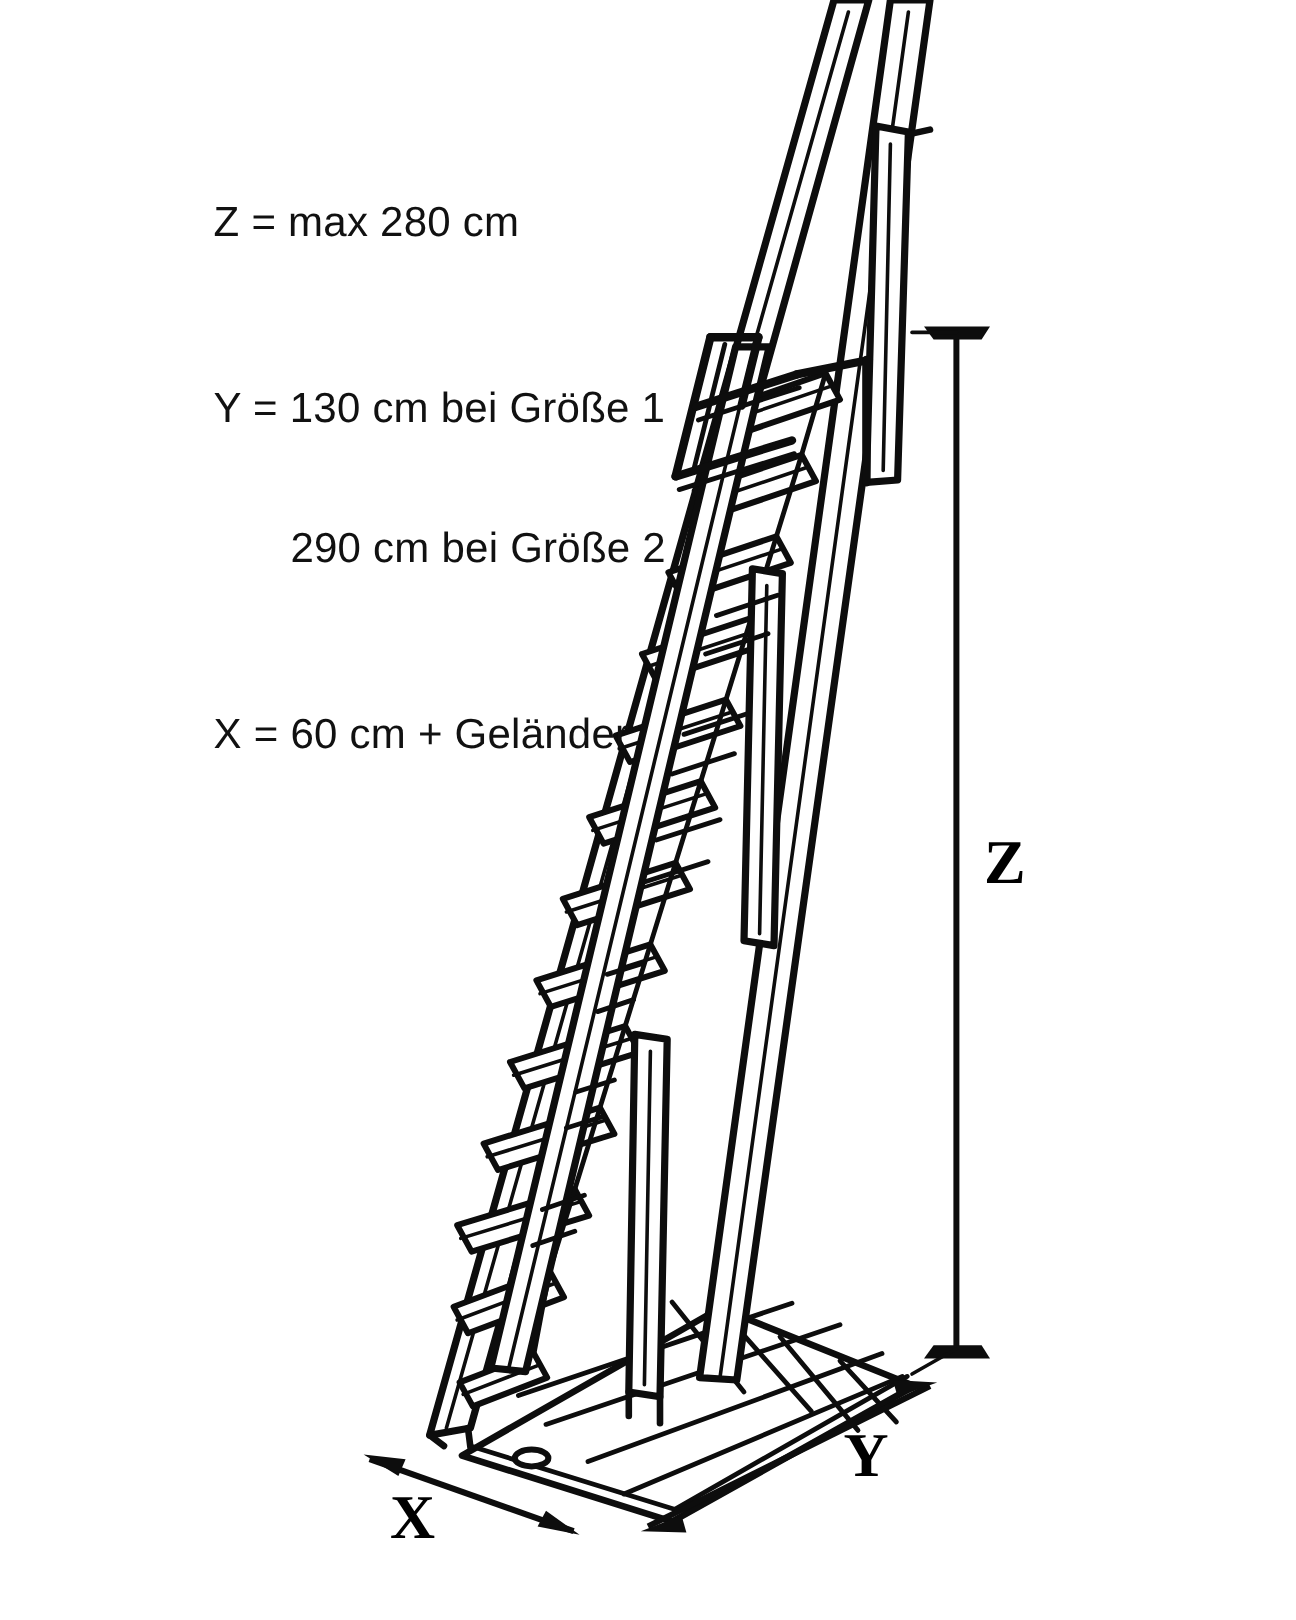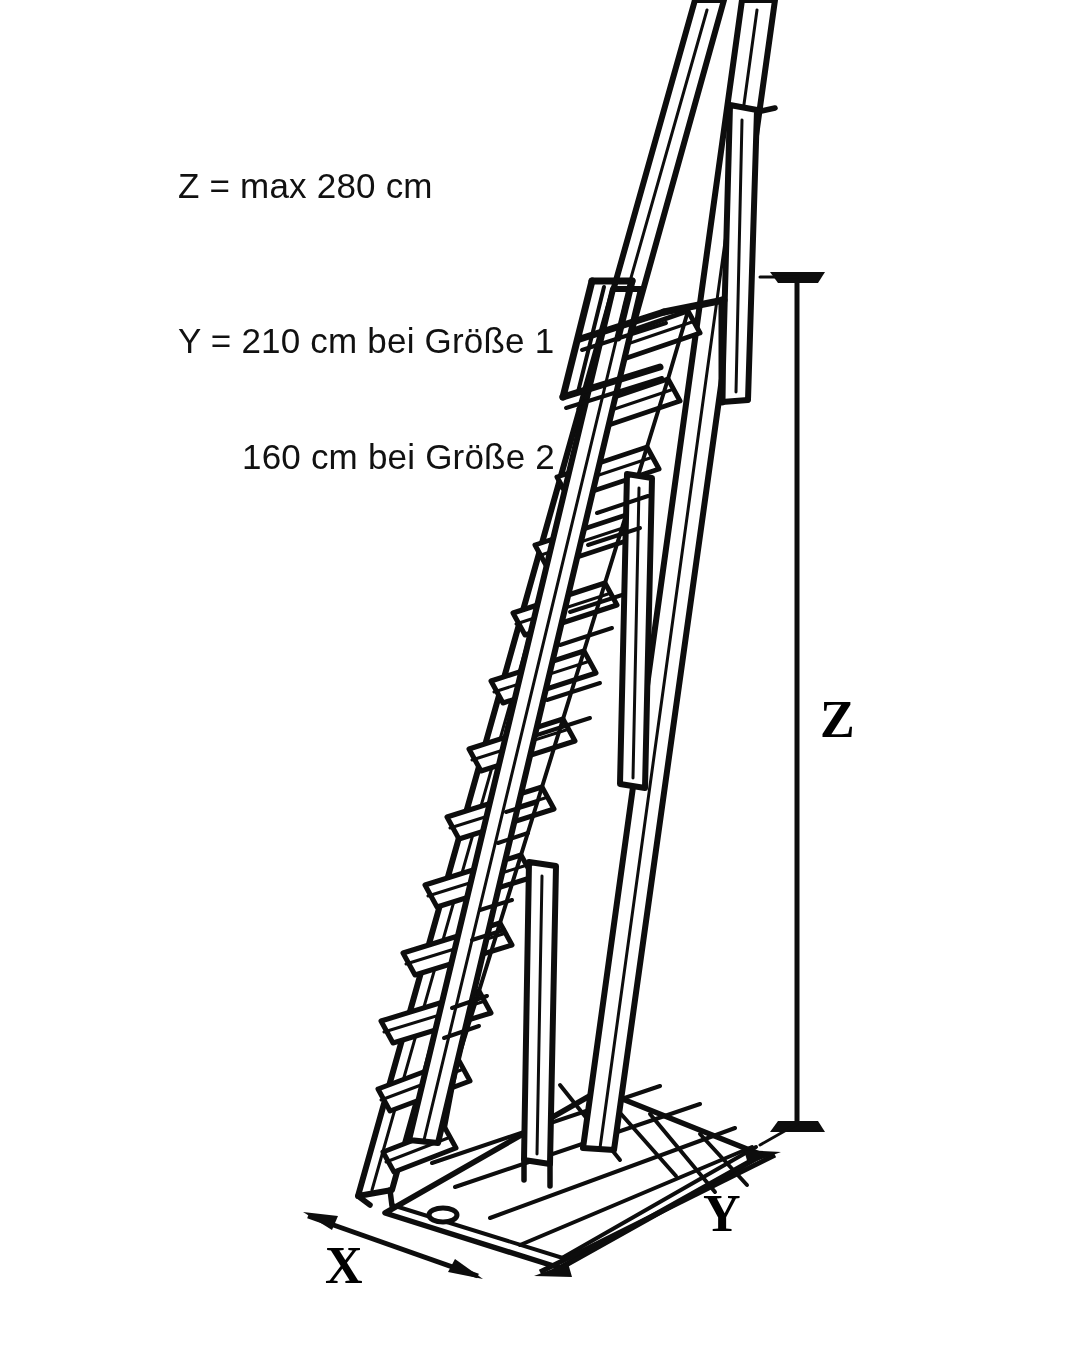--- a/index.html
+++ b/index.html
@@ -250,21 +250,22 @@
       <path class="fillblk" d="M 534 1276 L 568 1263 L 572 1277 Z"></path>
       <path class="fillblk" d="M 781 1152 L 748 1164 L 744 1150 Z"></path>
 
       <line class="ln hair" x1="797" y1="1124" x2="760" y2="1145"></line>
     </g>
 
   </svg>
 
   <div class="spec-text">
     <span class="spec-line l1">Z = max 280 cm</span>
-    <span class="spec-line l2">Y = 210 cm bei Größe 1</span>
-    <span class="spec-line l3">160 cm bei Größe 2</span>
+    <span class="spec-line l2">Y = 130 cm bei Größe 1</span>
+    <span class="spec-line l3">290 cm bei Größe 2</span>
+    <span class="spec-line l4">X = 60 cm + Geländer</span>
   </div>
 
   <div class="dim-label" id="label-Z">Z</div>
   <div class="dim-label" id="label-X">X</div>
   <div class="dim-label" id="label-Y">Y</div>
 
 </div>
 
 </body></html>

